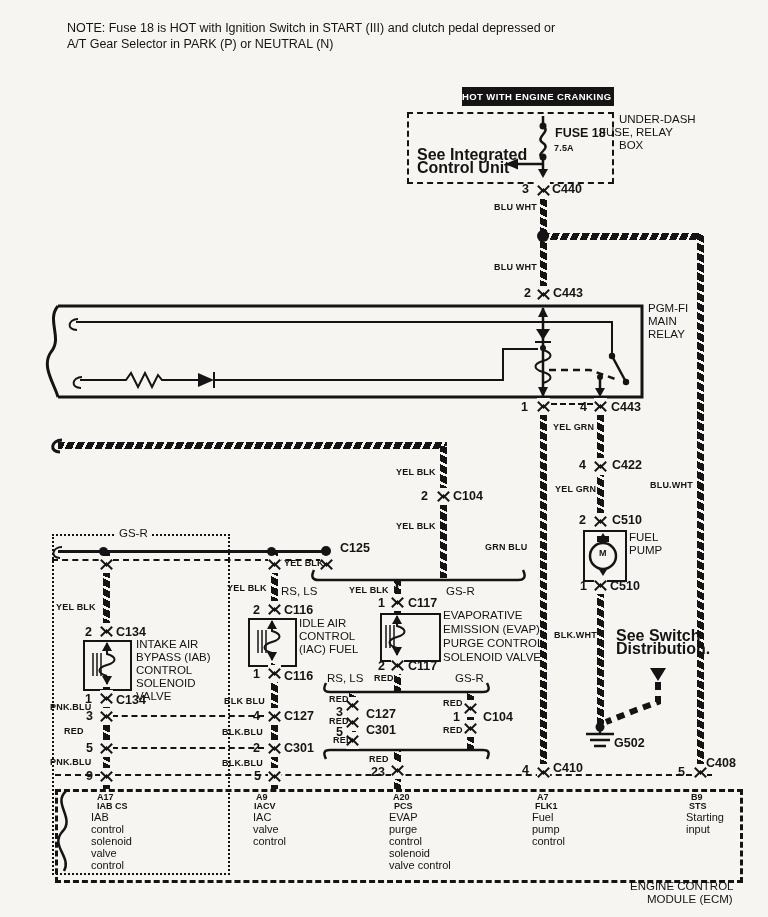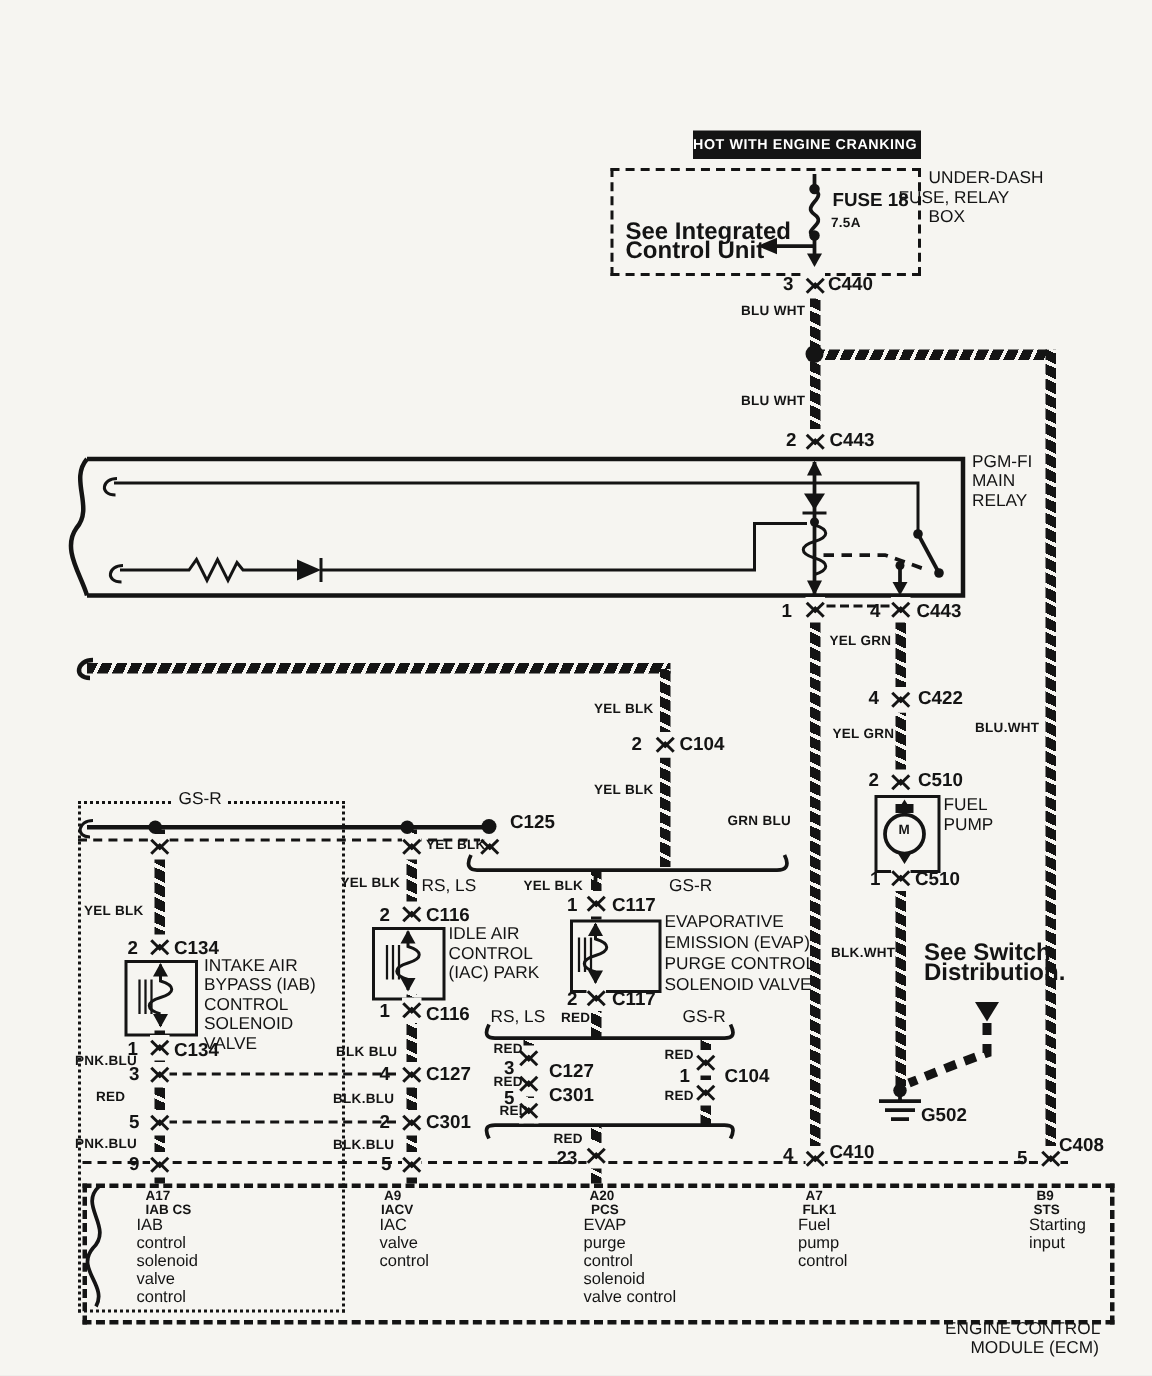--- a/index.html
+++ b/index.html
@@ -32,20 +32,22 @@
               border-left:2.5px solid #141414;border-bottom:2.5px solid #141414;transform:rotate(-45deg);}
   .cn::after{content:"";position:absolute;bottom:0;left:2px;width:7px;height:7px;
              border-top:2.5px solid #141414;border-right:2.5px solid #141414;transform:rotate(-45deg);}
   svg.ov{position:absolute;left:0;top:0;z-index:4;}
 </style>
 </head>
 <body>
 
 <div id="stage">
 
+  <span class="t n11" style="left:67px;top:22px;font-size:12.5px">NOTE: Fuse 18 is HOT with Ignition Switch in START (III) and clutch pedal depressed or</span>
+  <span class="t n11" style="left:67px;top:38px;font-size:12.5px">A/T Gear Selector in PARK (P) or NEUTRAL (N)</span>
 
   <div class="banner" style="left:462px;top:87px;width:152px;height:19px;line-height:19px">HOT WITH ENGINE CRANKING</div>
 
   <div class="dashbox" style="left:407px;top:112px;width:203px;height:68px"></div>
   <span class="t b12" style="left:555px;top:127px">FUSE 18</span>
   <span class="t b9" style="left:554px;top:144px">7.5A</span>
   <span class="t m11" style="left:417px;top:147px">See Integrated</span>
   <span class="t m11" style="left:417px;top:160px">Control Unit</span>
   <span class="t b11" style="left:619px;top:113px">UNDER-DASH</span>
   <span class="t b11" style="left:599px;top:126px">FUSE, RELAY</span>
@@ -200,21 +202,21 @@
   <span class="t b12" style="left:86px;top:770px">9</span>
 
   <b class="wv" style="left:271px;top:553px;height:50px"></b>
   <span class="t b9" style="left:227px;top:584px">YEL BLK</span>
   <i class="cn" style="left:268px;top:601px"></i>
   <span class="t b12" style="left:253px;top:604px">2</span>
   <span class="t b12" style="left:284px;top:604px">C116</span>
   <div class="box" style="left:248px;top:618px;width:45px;height:45px"></div>
   <span class="t b11" style="left:299px;top:617px">IDLE AIR</span>
   <span class="t b11" style="left:299px;top:630px">CONTROL</span>
-  <span class="t b11" style="left:299px;top:643px">(IAC) PARK</span>
+  <span class="t b11" style="left:299px;top:643px">(IAC) FUEL</span>
   <b class="wv" style="left:271px;top:663px;height:126px"></b>
   <i class="cn" style="left:268px;top:665px"></i>
   <span class="t b12" style="left:253px;top:668px">1</span>
   <span class="t b12" style="left:284px;top:670px">C116</span>
   <span class="t b9" style="left:224px;top:697px">BLK BLU</span>
   <i class="cn" style="left:268px;top:708px"></i>
   <span class="t b12" style="left:253px;top:710px">4</span>
   <span class="t b12" style="left:284px;top:710px">C127</span>
   <span class="t b9" style="left:222px;top:728px">BLK.BLU</span>
   <i class="cn" style="left:268px;top:740px"></i>

